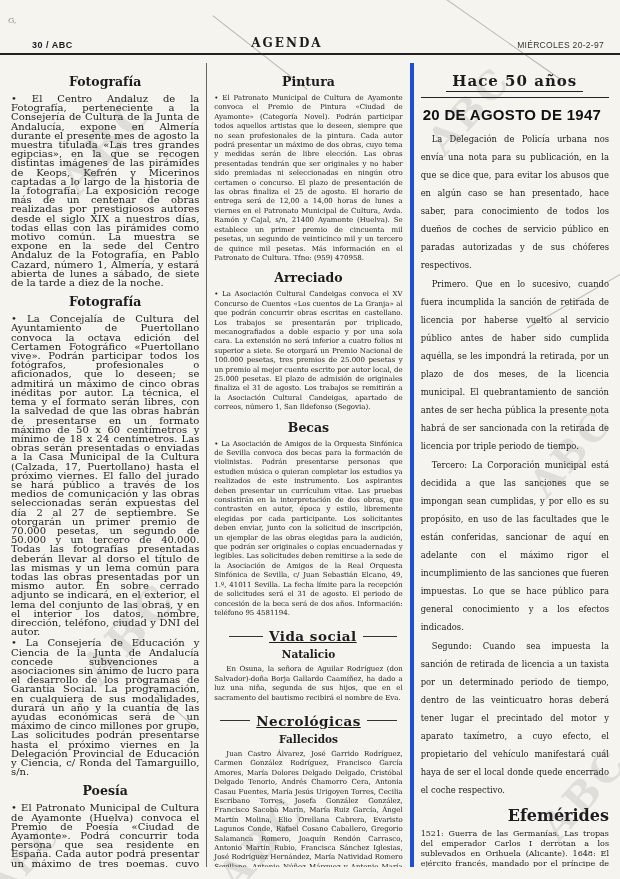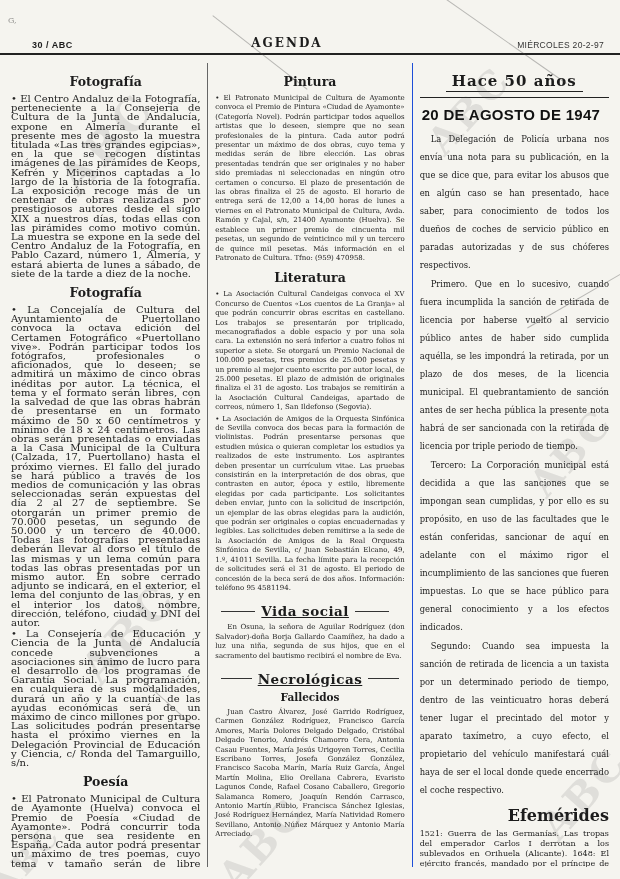--- a/index.html
+++ b/index.html
@@ -18,34 +18,34 @@
     display: flex; align-items: flex-end; justify-content: space-between;
     padding: 36px 16px 3px 32px;
     border-bottom: 2.5px solid #222;
   }
   .header .folio { font-family: "Liberation Sans", sans-serif; font-weight: bold; font-size: 9px; letter-spacing: .5px; }
   .header .title { font-family: "DejaVu Serif", serif; font-weight: bold; font-size: 12px; letter-spacing: 2px; transform: translateX(-8px); }
   .header .date  { font-family: "Liberation Sans", sans-serif; font-size: 8.5px; color:#333; letter-spacing:.3px; }
   
   .cols { display: flex; align-items: stretch; padding: 8px 4px 0 4px; height: 812px; }
   .col { flex: 1 1 0; padding: 4px 7px 0 7px; overflow: hidden; }
-  .col-mid { border-left: 1px solid #666; border-right: 1px solid #1d4ed8; }
+  .col-mid { border-left: 1px solid #666; border-right: 4px solid #1d4ed8; }
   
   .sec-head {
     text-align: center; font-weight: bold; font-size: 12.5px;
     margin: 7px 0 5px 0; font-family: "DejaVu Serif", serif;
   }
   .body-txt {
     font-size: 10px; line-height: 9.2px; text-align: justify; color:#222;
     margin-bottom: 2px;
   }
   .body-txt-mid { font-size: 7px; line-height: 9.4px; }
   
   .ruled-head {
-    display:flex; align-items:center; justify-content:flex-start;
+    display:flex; align-items:center; justify-content:flex-end;
     margin: 10px 0 4px 0;
   }
   .ruled-head .dash { flex:1; border-top:1px solid #333; margin: 0 6px; height:0; max-width:34px; }
   .ruled-head .txt {
     font-weight:bold; font-size:13.5px; text-decoration: underline;
     font-family:"DejaVu Serif", serif; letter-spacing:.5px;
   }
   .sub-head { text-align:center; font-weight:bold; font-size:10.5px; margin: 4px 0 5px 0; }
   .indent-txt { text-indent: 12px; }
   
@@ -96,30 +96,32 @@
       <p class="body-txt">• El Patronato Municipal de Cultura de Ayamonte (Huelva) convoca el Premio de Poesía «Ciudad de Ayamonte». Podrá concurrir toda persona que sea residente en España. Cada autor podrá presentar un máximo de tres poemas, cuyo tema y tamaño serán de libre elección. Las obras presentadas deberán ser inéditas y estar escritas en castellano, mecanografiadas a doble espacio en folios escritos por una sola cara. Las obras se presentarán bajo seudónimo o sobre cerrado. En el interior, dentro de este sobre deberán ir los datos del autor. El plazo de presentación finaliza el 25 de agosto. El horario de entrega será de 12,00 a 14,00 horas de lunes a viernes en el Patronato Municipal de Cultura, Avda. Ramón y Cajal, s/n, 21400 Ayamonte (Huelva). Teléfono (959) 470958. Se establecen dos premios de 300.000 y 150.000 pesetas.</p>
 
       <div class="sec-head">García</div>
       <p class="body-txt">• La Fundación Ferrer Salat hace pública la convocatoria del XV Premio Reina Sofía de Composición Musical, dotado con 2.500.000 de pesetas. La composición musical que opte a este premio, destinado en 1997 a la música sinfónica, deberá ajustarse a una plantilla orquestal normal, con o sin solistas y con o sin medios electroacústicos. La génesis de la obra es libre. La partitura y la documentación deben ser remitidas, bajo la inscripción «XV Premio Reina Sofía de Composición Musical 1997», antes del 31 de agosto, en la Fundación Ferrer Salat, Gran Vía Carlos III, 94, 08028 Barcelona.</p>
     </div>
 
     <div class="col col-mid">
       <div class="sec-head">Pintura</div>
       <p class="body-txt body-txt-mid">• El Patronato Municipal de Cultura de Ayamonte convoca el Premio de Pintura «Ciudad de Ayamonte» (Categoría Novel). Podrán participar todos aquellos artistas que lo deseen, siempre que no sean profesionales de la pintura. Cada autor podrá presentar un máximo de dos obras, cuyo tema y medidas serán de libre elección. Las obras presentadas tendrán que ser originales y no haber sido premiadas ni seleccionadas en ningún otro certamen o concurso. El plazo de presentación de las obras finaliza el 25 de agosto. El horario de entrega será de 12,00 a 14,00 horas de lunes a viernes en el Patronato Municipal de Cultura, Avda. Ramón y Cajal, s/n, 21400 Ayamonte (Huelva). Se establece un primer premio de cincuenta mil pesetas, un segundo de veinticinco mil y un tercero de quince mil pesetas. Más información en el Patronato de Cultura. Tfno: (959) 470958.</p>
 
-      <div class="sec-head">Literatura</div>
+      <div class="sec-head">Arreciado</div>
       <p class="body-txt body-txt-mid">• La Asociación Cultural Candeigas convoca el XV Concurso de Cuentos «Los cuentos de La Granja» al que podrán concurrir obras escritas en castellano. Los trabajos se presentarán por triplicado, mecanografiados a doble espacio y por una sola cara. La extensión no será inferior a cuatro folios ni superior a siete. Se otorgará un Premio Nacional de 100.000 pesetas, tres premios de 25.000 pesetas y un premio al mejor cuento escrito por autor local, de 25.000 pesetas. El plazo de admisión de originales finaliza el 31 de agosto. Los trabajos se remitirán a la Asociación Cultural Candeigas, apartado de correos, número 1, San Ildefonso (Segovia).</p>
 
+      <div class="sec-head">Becas</div>
       <p class="body-txt body-txt-mid">• La Asociación de Amigos de la Orquesta Sinfónica de Sevilla convoca dos becas para la formación de violinistas. Podrán presentarse personas que estudien música o quieran completar los estudios ya realizados de este instrumento. Los aspirantes deben presentar un currículum vitae. Las pruebas consistirán en la interpretación de dos obras, que contrasten en autor, época y estilo, libremente elegidas por cada participante. Los solicitantes deben enviar, junto con la solicitud de inscripción, un ejemplar de las obras elegidas para la audición, que podrán ser originales o copias encuadernadas y legibles. Las solicitudes deben remitirse a la sede de la Asociación de Amigos de la Real Orquesta Sinfónica de Sevilla, c/ Juan Sebastián Elcano, 49, 1.º, 41011 Sevilla. La fecha límite para la recepción de solicitudes será el 31 de agosto. El periodo de concesión de la beca será de dos años. Información: teléfono 95 4581194.</p>
 
       <div class="ruled-head">
         <span class="dash"></span>
         <span class="txt">Vida social</span>
         <span class="dash"></span>
       </div>
+      <div class="sub-head">Natalicio</div>
       <p class="body-txt body-txt-mid indent-txt">En Osuna, la señora de Aguilar Rodríguez (don Salvador)-doña Borja Gallardo Caamíñez, ha dado a luz una niña, segunda de sus hijos, que en el sacramento del bautismo recibirá el nombre de Eva.</p>
 
       <div class="ruled-head">
         <span class="dash"></span>
         <span class="txt">Necrológicas</span>
         <span class="dash"></span>
       </div>
       <div class="sub-head">Fallecidos</div>
       <p class="body-txt body-txt-mid indent-txt">Juan Castro Álvarez, José Garrido Rodríguez, Carmen González Rodríguez, Francisco García Amores, María Dolores Delgado Delgado, Cristóbal Delgado Tenorio, Andrés Chamorro Cera, Antonia Casau Fuentes, María Jesús Urigoyen Torres, Cecilia Escribano Torres, Josefa González González, Francisco Sacoba Marín, María Ruiz García, Ángel Martín Molina, Elio Orellana Cabrera, Evaristo Lagunos Conde, Rafael Cosano Caballero, Gregorio Salamanca Romero, Joaquín Rendón Carrasco, Antonio Martín Rubio, Francisca Sánchez Iglesias, José Rodríguez Hernández, María Natividad Romero Sevillano, Antonio Núñez Márquez y Antonio María Arreciado.</p>
     </div>

